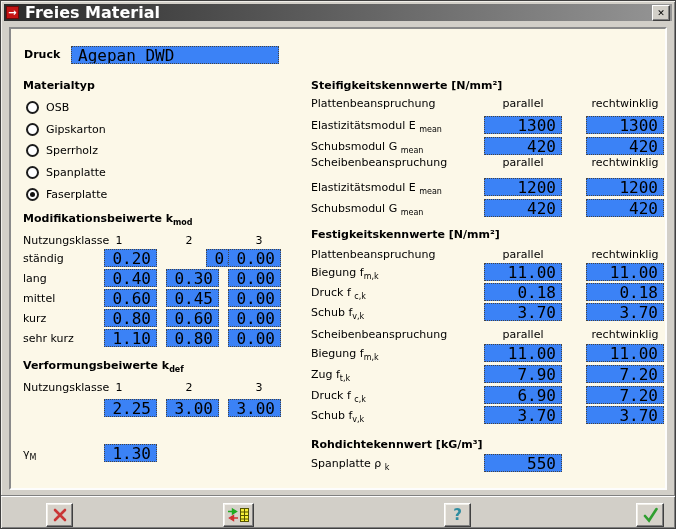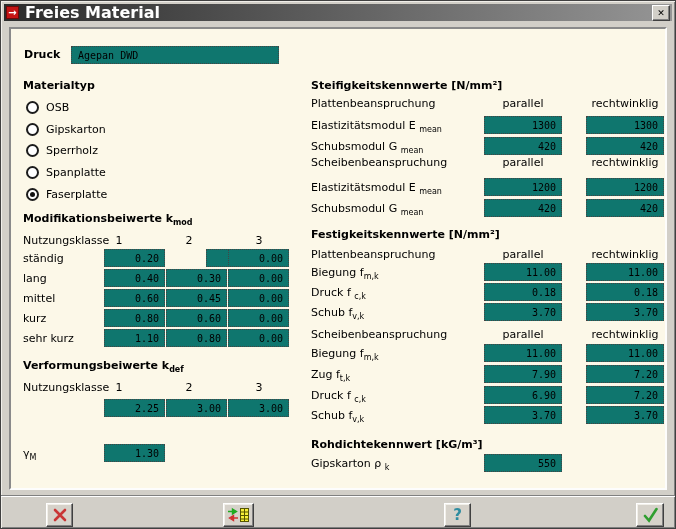--- a/index.html
+++ b/index.html
@@ -30,24 +30,24 @@
   }
   .panel {
     position:absolute; left:8px; top:26px; width:658px; height:463px; box-sizing:border-box;
     background:#fcf8e8; border:2px solid; border-color:#8a8a8a #fdfdfc #fdfdfc #8a8a8a;
   }
   .lbl { position:absolute; white-space:nowrap; line-height:13px; }
   .hdr { position:absolute; white-space:nowrap; font-weight:bold; line-height:14px; }
   sub { font-size:8px; line-height:0; }
   .num, .txt {
     position:absolute; box-sizing:border-box; height:18px;
-    background:#0f766e; border:1px dotted #444; outline:none;
-    font-family:"DejaVu Sans Mono", monospace; font-size:10px; color:#000;
-  }
-  .num { width:61px; text-align:right; padding:0 5px 0 2px; }
+    background:#3b82f6; border:1px dotted #444; outline:none;
+    font-family:"DejaVu Sans Mono", monospace; font-size:16px; color:#000;
+  }
+  .num { width:53px; text-align:right; padding:0 5px 0 2px; }
   .numw { width:78px; }
   .txt { text-align:left; padding:0 2px 0 6px; }
   .colhead { position:absolute; width:78px; text-align:center; line-height:13px; }
   .radio-row { position:absolute; left:15px; height:15px; display:flex; align-items:center; gap:7px; }
   .radio-circle {
     width:13px; height:13px; border:2px solid #1c1c1c; border-radius:50%;
     background:#fff; box-sizing:border-box; position:relative; flex:0 0 auto;
   }
   .radio-row.checked .radio-circle::after {
     content:""; position:absolute; left:2px; top:2px; width:5px; height:5px;
@@ -207,21 +207,21 @@
 
     <span class="lbl" style="left:300px; top:360px;"><span>Druck f</span> <sub>c,k</sub></span>
     <input class="num numw" style="left: 473px; top: 357px;" value="6.90">
     <input class="num numw" style="left: 575px; top: 357px;" value="7.20">
 
     <span class="lbl" style="left:300px; top:380px;"><span>Schub f</span><sub>v,k</sub></span>
     <input class="num numw" style="left: 473px; top: 377px;" value="3.70">
     <input class="num numw" style="left: 575px; top: 377px;" value="3.70">
 
     <span class="hdr" style="left:300px; top:409px;">Rohdichtekennwert [kG/m³]</span>
-    <span class="lbl" style="left:300px; top:428px;"><span>Gipskarton ρ</span> <sub>k</sub></span>
+    <span class="lbl" style="left:300px; top:428px;"><span>Spanplatte ρ</span> <sub>k</sub></span>
     <input class="num numw" style="left: 473px; top: 425px;" value="550">
 
   </div>
 
   <div class="toolbar">
     <span class="tbtn" style="left:45px; width:27px;">
       <svg width="16" height="14" viewBox="0 0 16 14">
           <path d="M3 2 L13 12 M13 2 L3 12" stroke="#c93636" stroke-width="2.6" stroke-linecap="round" fill="none"></path>
         </svg>
     </span>

